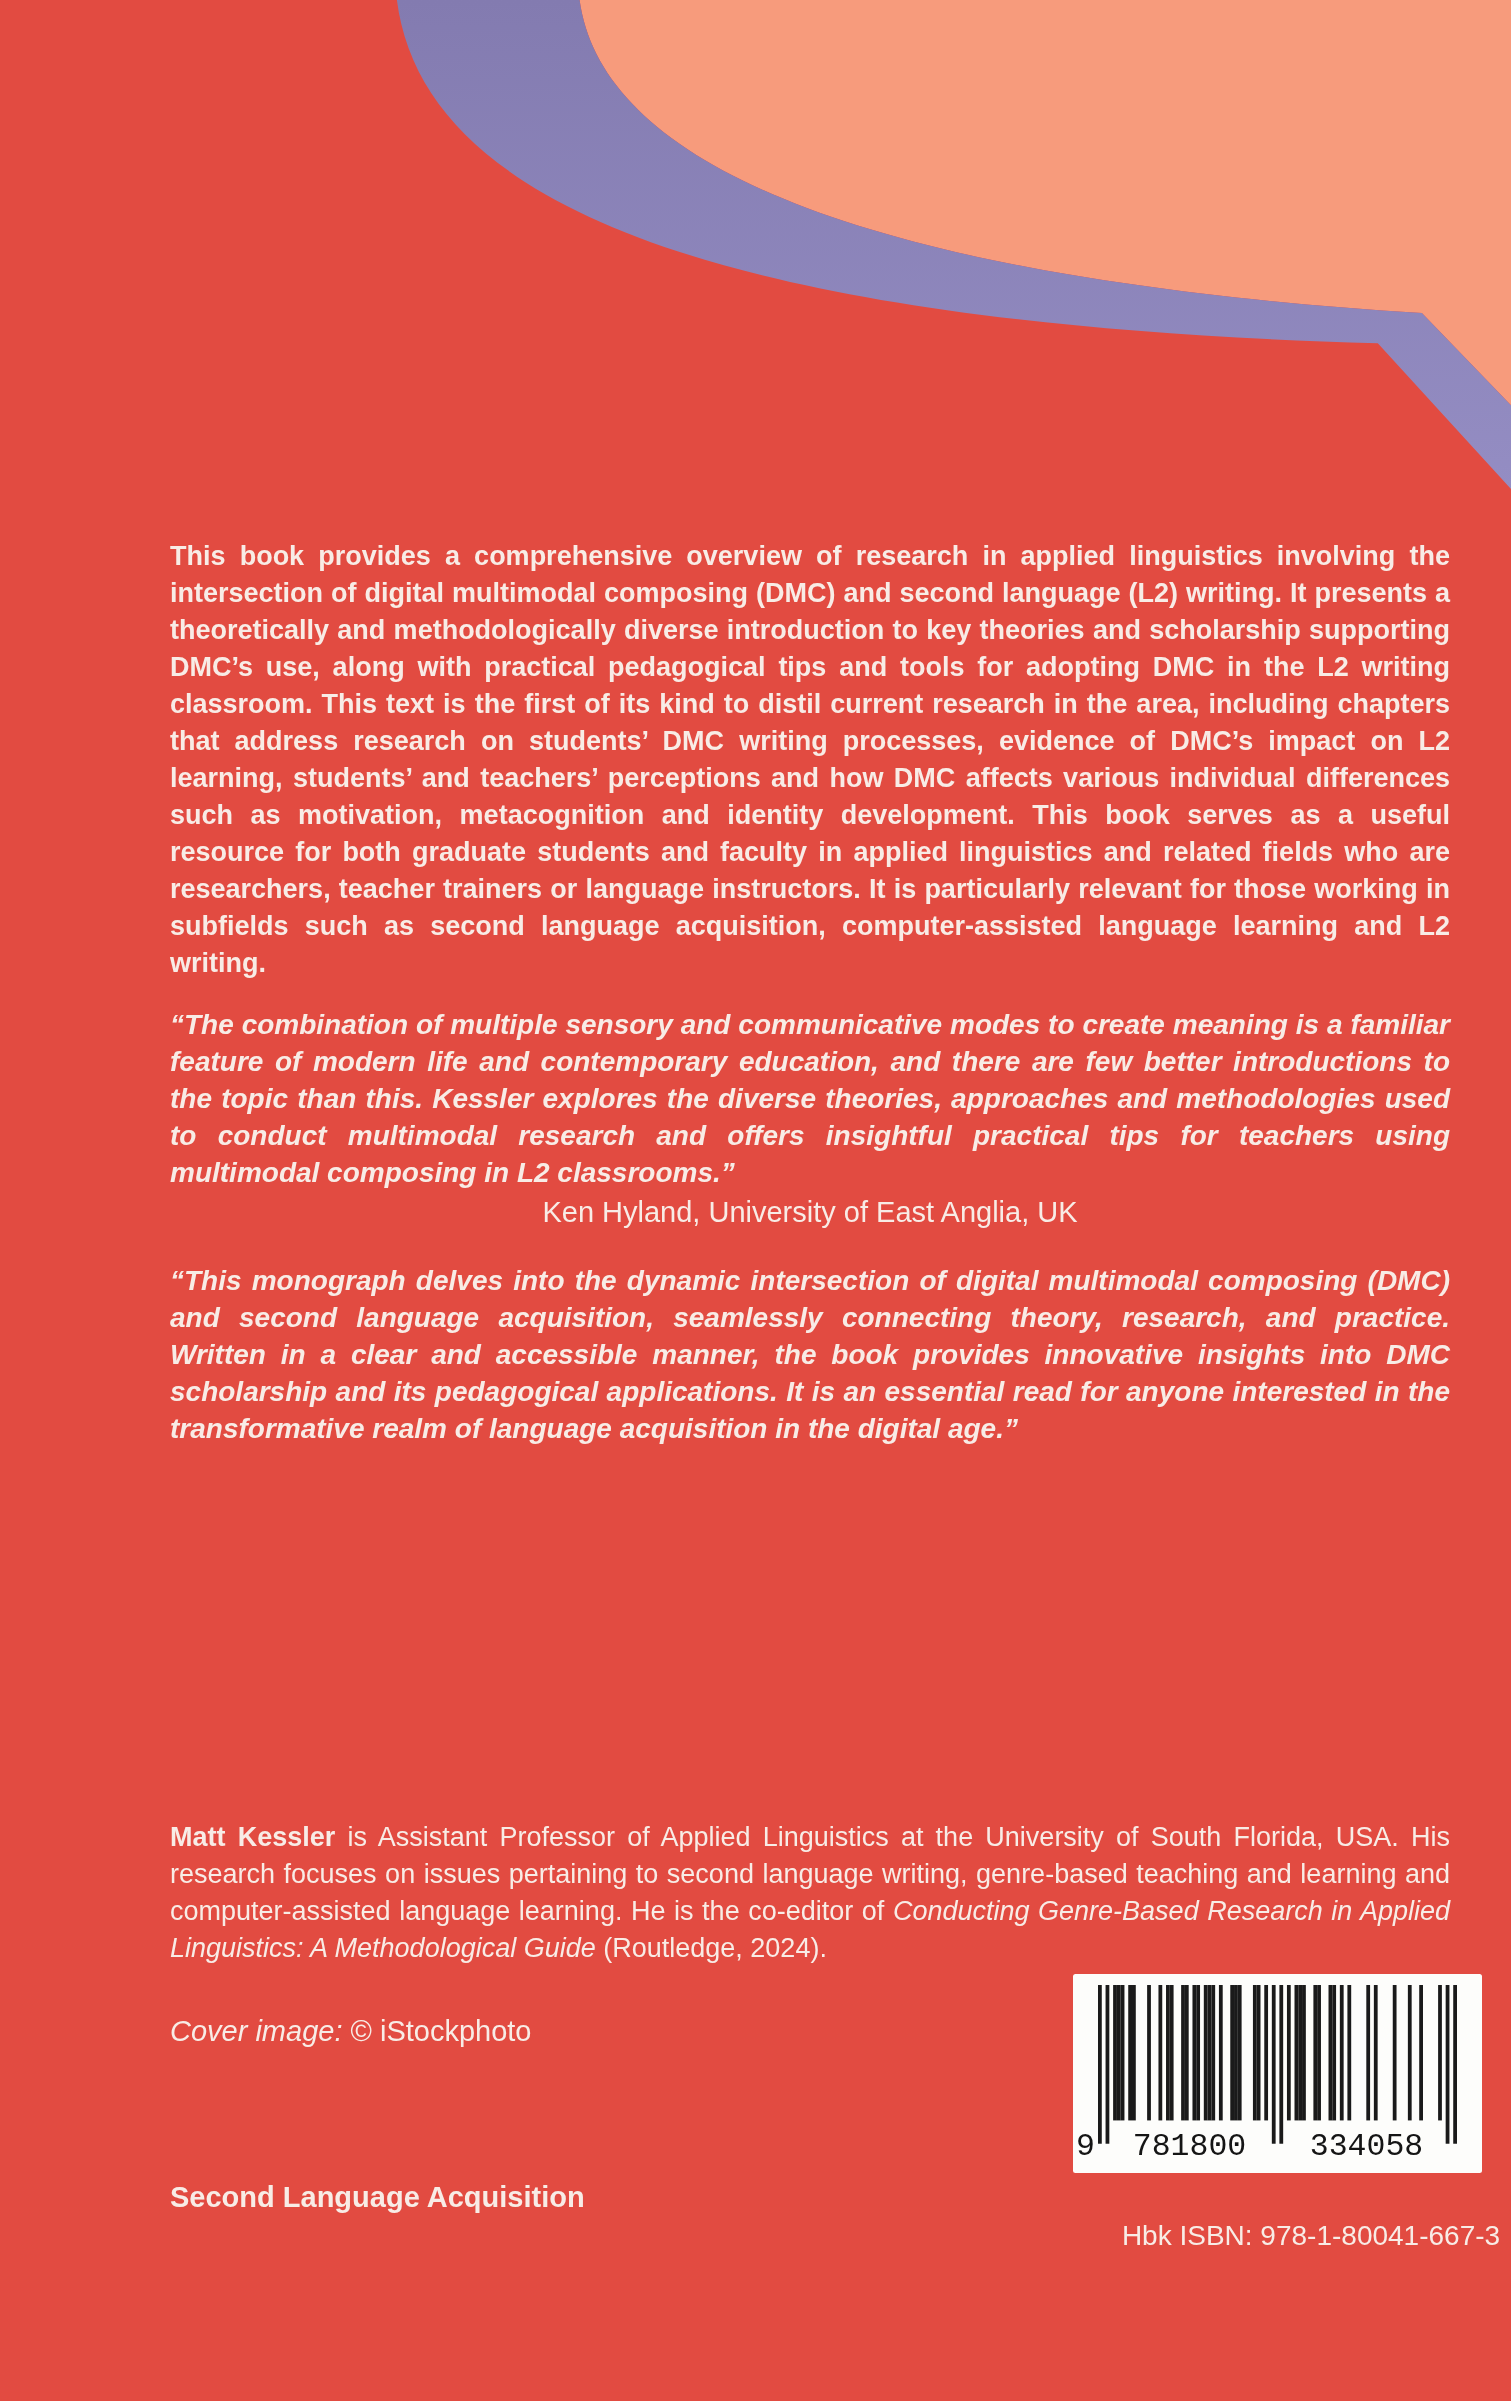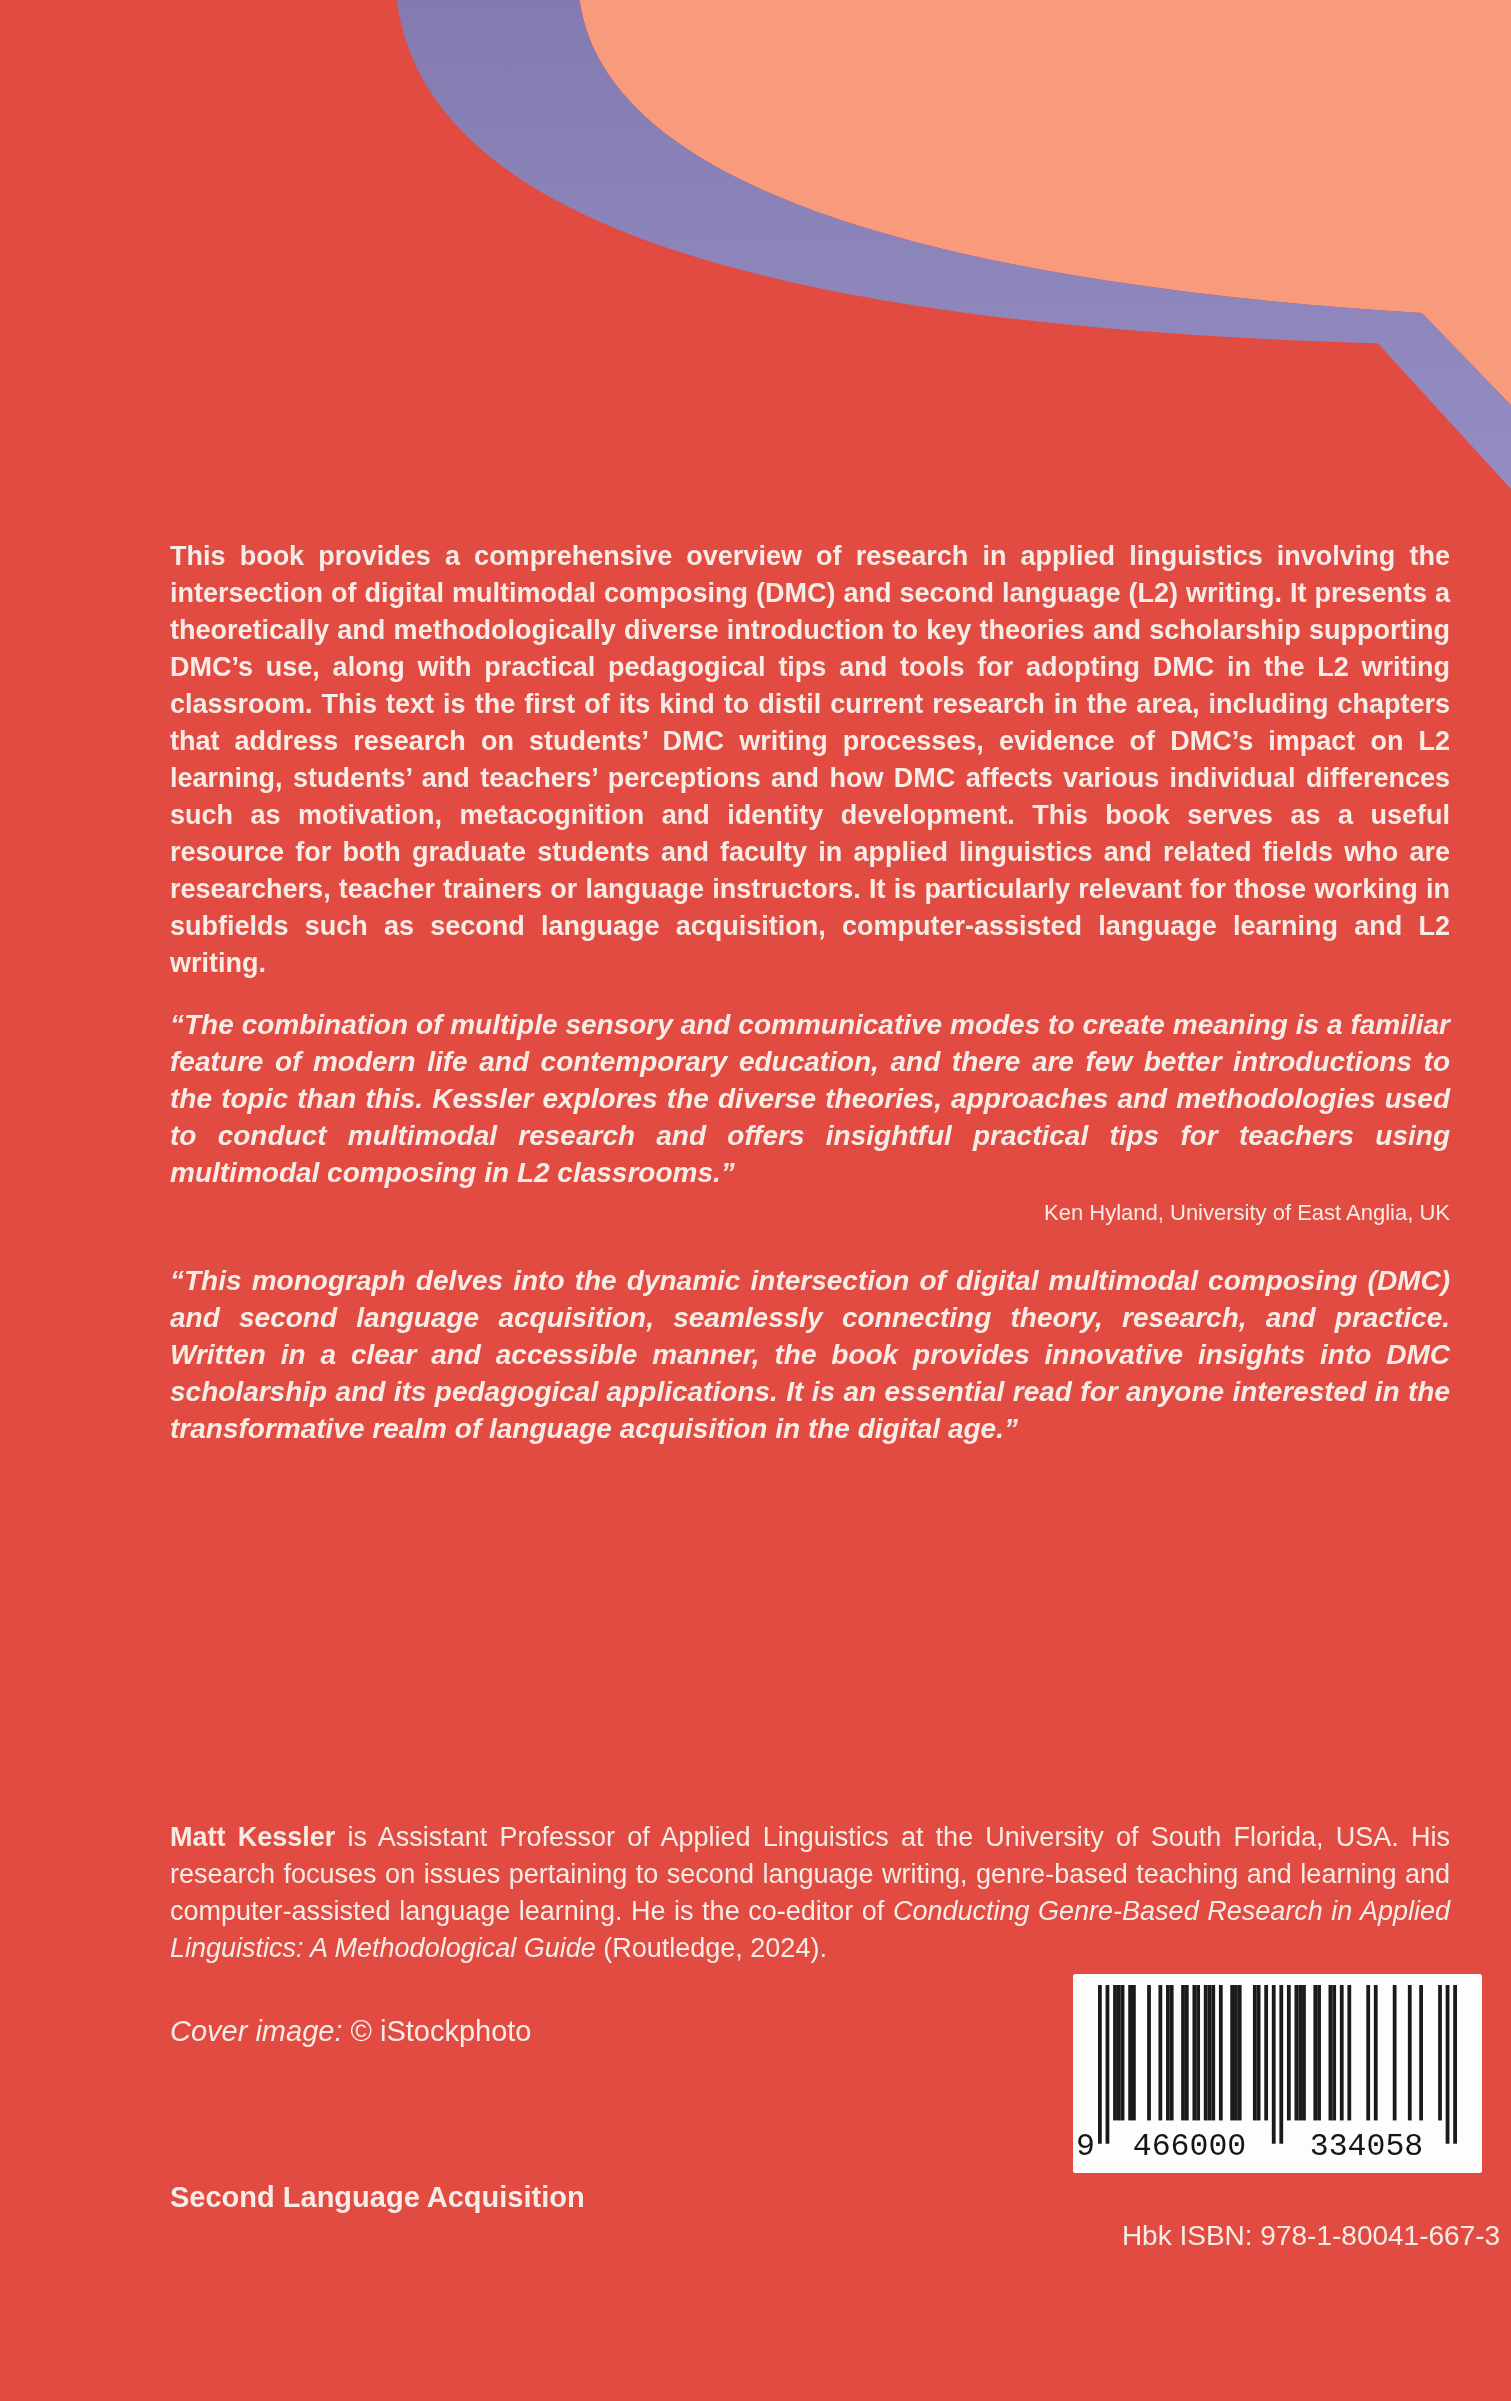--- a/index.html
+++ b/index.html
@@ -13,21 +13,21 @@
   }
   #topArt{position:absolute;top:0;left:0;display:block;}
   #topArt .blob{fill:var(--blob,#F79B7C);}
   #topArt stop.bandA{stop-color:var(--bandA,#837BB0);}
   #topArt stop.bandB{stop-color:var(--bandB,#948DC3);}
   .textblock{position:absolute;left:170px;width:1280px;}
   #blurb{top:511px;font-size:27px;line-height:37px;text-align:justify;font-weight:bold;}
   .quote{font-style:italic;font-size:28px;line-height:37px;text-align:justify;margin:0;font-weight:bold;}
   #endorsement1{top:1006px;}
   #endorsement2{top:1262px;}
-  .attribution{font-style:normal;font-size:22px;line-height:37px;text-align:right;margin-top:2.5px;}
+  .attribution{font-style:normal;font-size:29px;line-height:37px;text-align:center;margin-top:2.5px;}
   #bio{top:1792px;font-size:27px;line-height:37px;text-align:justify;}
   #bio .author-name{font-weight:bold;}
   #bio .work-title{font-style:italic;}
   #coverCredit{top:2014px;font-size:29px;line-height:35px;}
   #coverCredit .credit-label{font-style:italic;}
   #seriesTitle{top:2180px;font-size:29px;line-height:34px;font-weight:bold;}
   #seriesEditors{top:2218px;font-size:28px;line-height:34px;}
   #seriesEditors .editors-label{font-style:italic;}
   #barcodeBox{
     position:absolute;left:1073px;top:1974px;width:409px;height:199px;
@@ -121,20 +121,20 @@
         <rect x="426" y="0" width="6" height="215"></rect>
         <rect x="438" y="0" width="6" height="215"></rect>
         <rect x="468" y="0" width="6" height="215"></rect>
         <rect x="492" y="0" width="6" height="215"></rect>
         <rect x="510" y="0" width="6" height="215"></rect>
         <rect x="540" y="0" width="6" height="215"></rect>
         <rect x="552" y="0" width="6" height="252"></rect>
         <rect x="564" y="0" width="6" height="252"></rect>
       </svg>
     <span id="eanLead" class="ean-digit">9</span>
-    <span id="eanLeft" class="ean-digit">466000</span>
+    <span id="eanLeft" class="ean-digit">781800</span>
     <span id="eanRight" class="ean-digit">334058</span>
   </div>
 
   <div id="hbkIsbn">Hbk ISBN: 978-1-80041-667-3</div>
 
 </div>
 
 
 </body></html>

